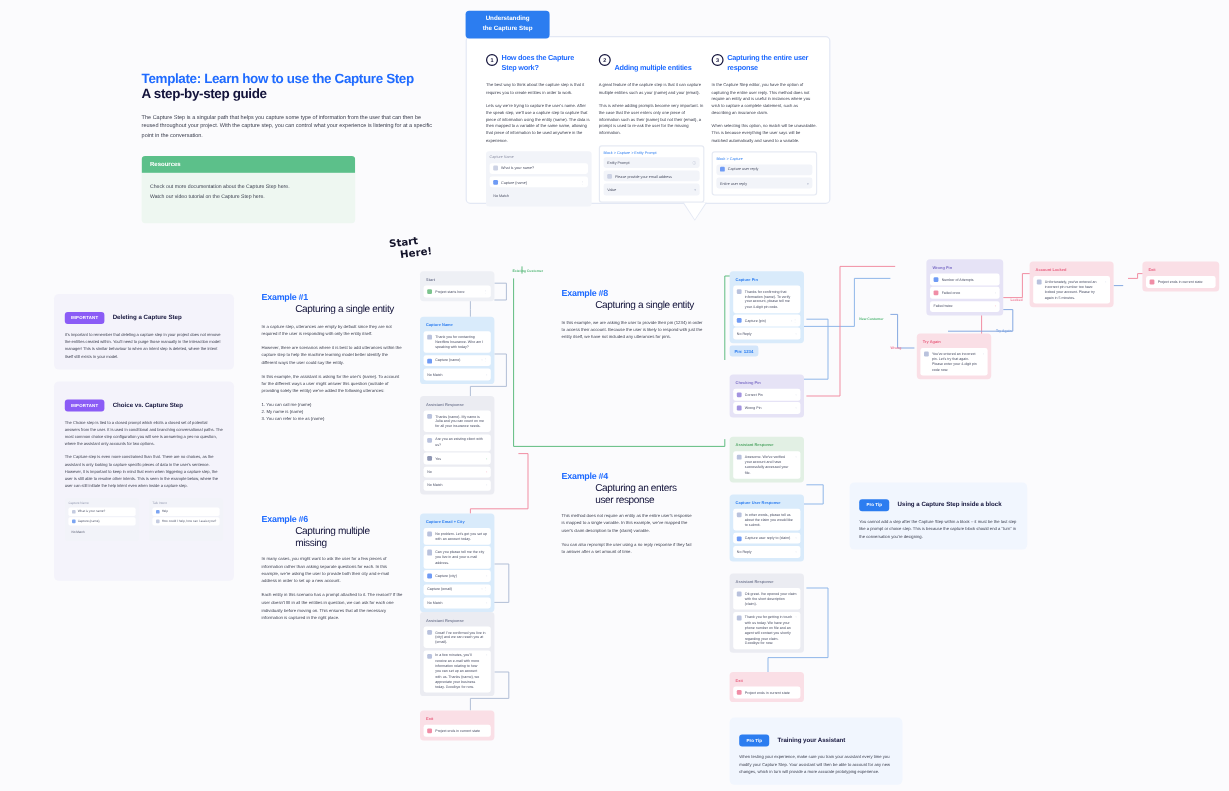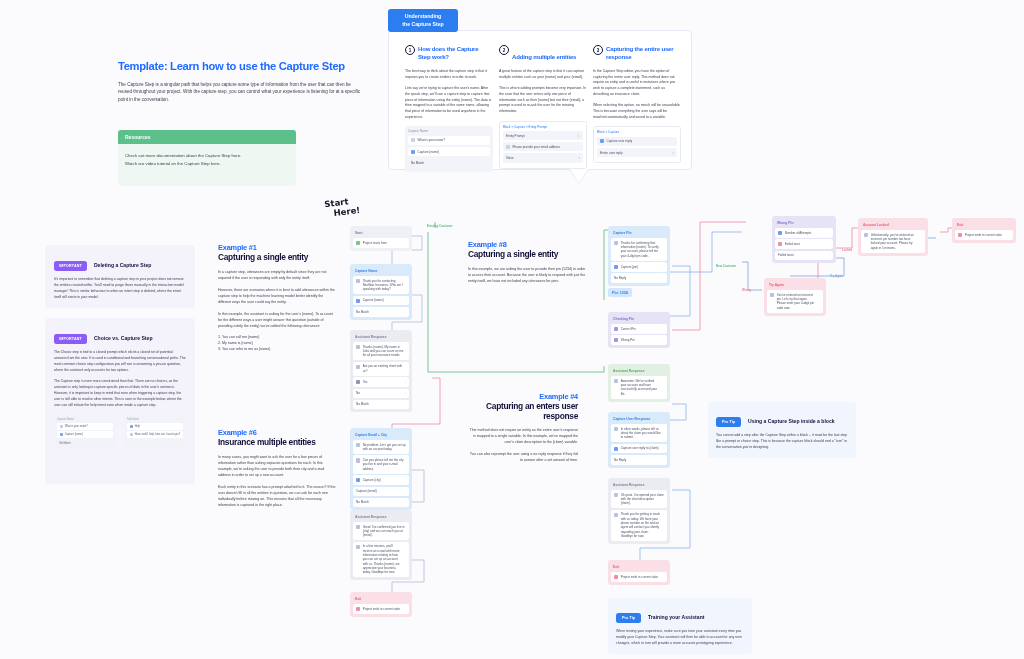--- a/index.html
+++ b/index.html
@@ -63,21 +63,21 @@
 
   
   .doccard { background:#f4f3fb; border-radius:4px; padding:8px 9px; }
   .badge { display:inline-block; background:#8b5cf6; color:#fff; font-size:3.6px;
      font-weight:bold; padding:2.6px 5px; border-radius:2.5px; letter-spacing:.2px; }
   .dctitle { display:inline-block; margin-left:7px; font-size:5.1px; font-weight:bold; color:#12123a;}
   .doccard p { font-size:3.4px; line-height:1.72; color:#3d4050; margin-top:6px;}
 
   
   .exhead .e1 { font-size:7.4px; color:#1f6bff; font-weight:bold; letter-spacing:-.2px;}
-  .exhead .e2 { font-size:8.4px; color:#12123a; font-weight:bold; letter-spacing:-.3px; line-height:1.15; margin-top:1px;}
+  .exhead .e2 { font-size:8.4px; color:#12123a; font-weight:normal; letter-spacing:-.3px; line-height:1.15; margin-top:1px;margin-left:28px;}
   .exhead p { font-size:3.6px; line-height:1.68; color:#3d4050; margin-top:6px; }
 
   
   .protip { background:#f1f6fe; border-radius:4px; padding:7px 8px; }
   .protip .pbadge { display:inline-block; background:#2c7df0; color:#fff; font-size:3.8px;
      font-weight:bold; padding:3px 6px; border-radius:2.5px; }
   .protip .ptitle { display:inline-block; margin-left:7px; font-size:5.1px; font-weight:bold; color:#12123a;}
   .protip p { font-size:3.5px; line-height:1.7; color:#3d4050; margin-top:6px;}
 
   
@@ -162,20 +162,21 @@
     <g fill="none" stroke="#7fa4e0" stroke-width="0.8">
       <path d="M836 258 L844 258 L844 276 L790 276"></path>
       <path d="M762 290 L748 290 L748 262 L742 262"></path>
       <path d="M820 300 L820 312 L786 312"></path>
       <path d="M928 238 L936 238"></path>
     </g>
   </svg>
 
   <div class="abs" id="title-block">
     <div class="t1 h-blue">Template: Learn how to use the Capture Step</div>
+    <div class="t2 h-dark">A step-by-step guide</div>
     <div class="t3">The Capture Step is a singular path that helps you capture some type of information from the user that can then be reused throughout your project. With the capture step, you can control what your experience is listening for at a specific point in the conversation.</div>
   </div>
 
   <div class="abs" id="resources-card">
     <div class="rhead">Resources</div>
     <div class="rbody">
       <div>Check out more documentation about the Capture Step here.</div>
       <div>Watch our video tutorial on the Capture Step here.</div>
     </div>
   </div>
@@ -293,32 +294,32 @@
     <p>In this example, the assistant is asking for the user's {name}. To account for the different ways a user might answer this question (outside of providing solely the entity) we've added the following utterances:</p>
     <div style="margin-top:5px;">
       <div style="font-size:3.6px;line-height:1.72;color:#3d4050;">1. You can call me {name}</div>
       <div style="font-size:3.6px;line-height:1.72;color:#3d4050;">2. My name is {name}</div>
       <div style="font-size:3.6px;line-height:1.72;color:#3d4050;">3. You can refer to me as {name}</div>
     </div>
   </div>
 
   <div class="abs exhead" style="left:218px;top:428px;width:118px;">
     <div class="e1">Example #6</div>
-    <div class="e2">Insurance multiple entities</div>
+    <div class="e2">Capturing multiple missing</div>
     <p>In many cases, you might want to ask the user for a few pieces of information rather than asking separate questions for each. In this example, we're asking the user to provide both their city and e-mail address in order to set up a new account.</p>
     <p>Each entity in this scenario has a prompt attached to it. The reason? If the user doesn't fill in all the entities in question, we can ask for each one individually before moving on. This ensures that all the necessary information is captured in the right place.</p>
   </div>
 
   <div class="abs exhead" style="left:468px;top:240px;width:118px;">
     <div class="e1">Example #8</div>
     <div class="e2">Capturing a single entity</div>
     <p>In this example, we are asking the user to provide their pin (1234) in order to access their account. Because the user is likely to respond with just the entity itself, we have not included any utterances for pins.</p>
   </div>
 
-  <div class="abs exhead" style="left:468px;top:392px;width:110px;text-align:right;">
+  <div class="abs exhead" style="left:468px;top:392px;width:110px;">
     <div class="e1">Example #4</div>
     <div class="e2">Capturing an enters user response</div>
     <p>This method does not require an entity as the entire user's response is mapped to a single variable. In this example, we've mapped the user's claim description to the {claim} variable.</p>
     <p>You can also reprompt the user using a no reply response if they fail to answer after a set amount of time.</p>
   </div>
 
   <div class="abs protip" style="left:708px;top:402px;width:148px;">
     <span class="pbadge">Pro Tip</span><span class="ptitle">Using a Capture Step inside a block</span>
     <p>You cannot add a step after the Capture Step within a block – it must be the last step like a prompt or choice step. This is because the capture block should end a "turn" in the conversation you're designing.</p>
   </div>

